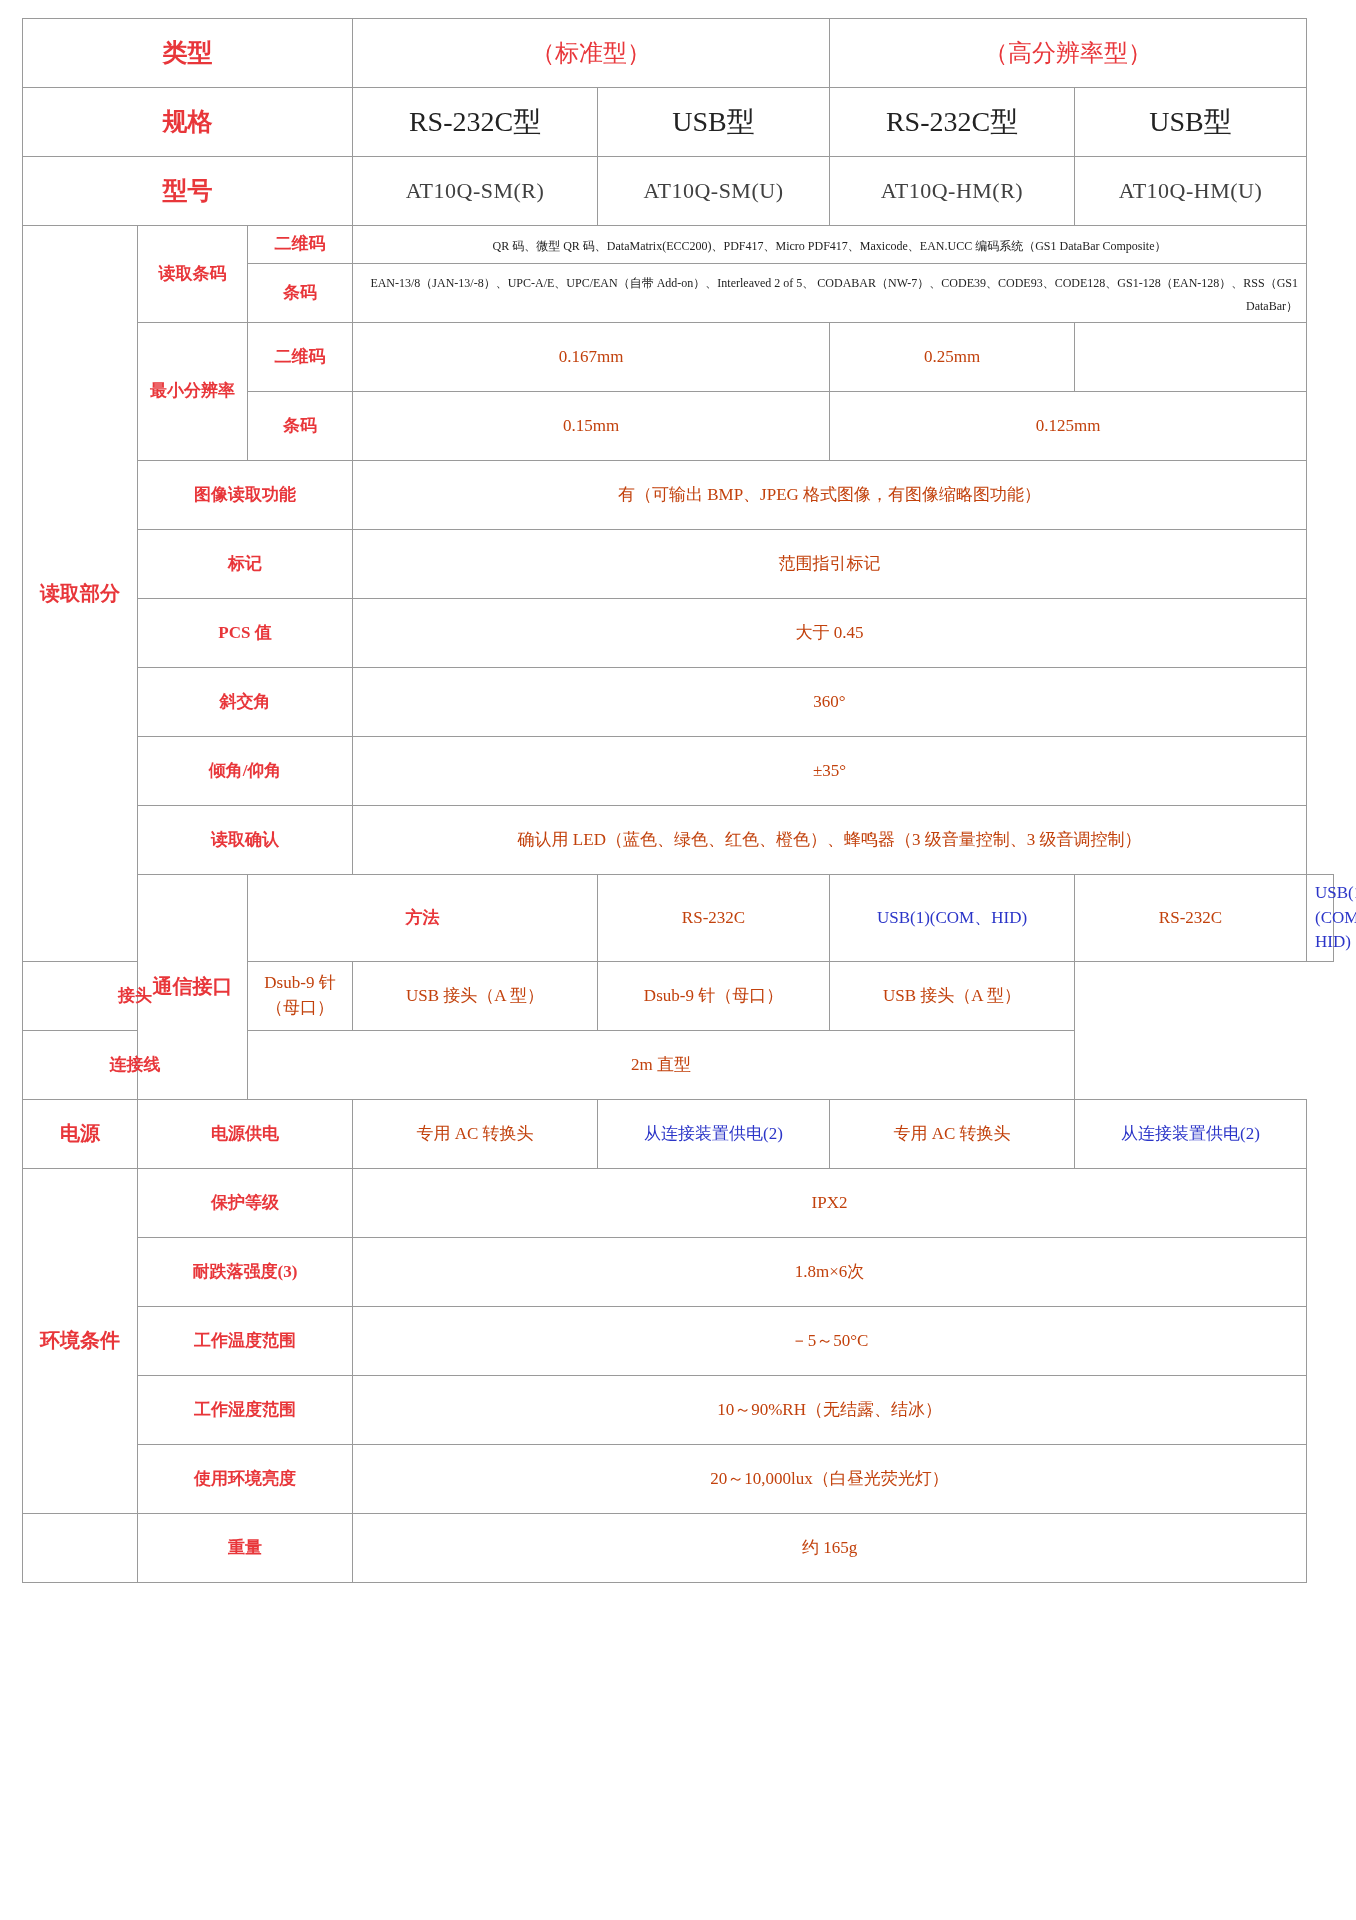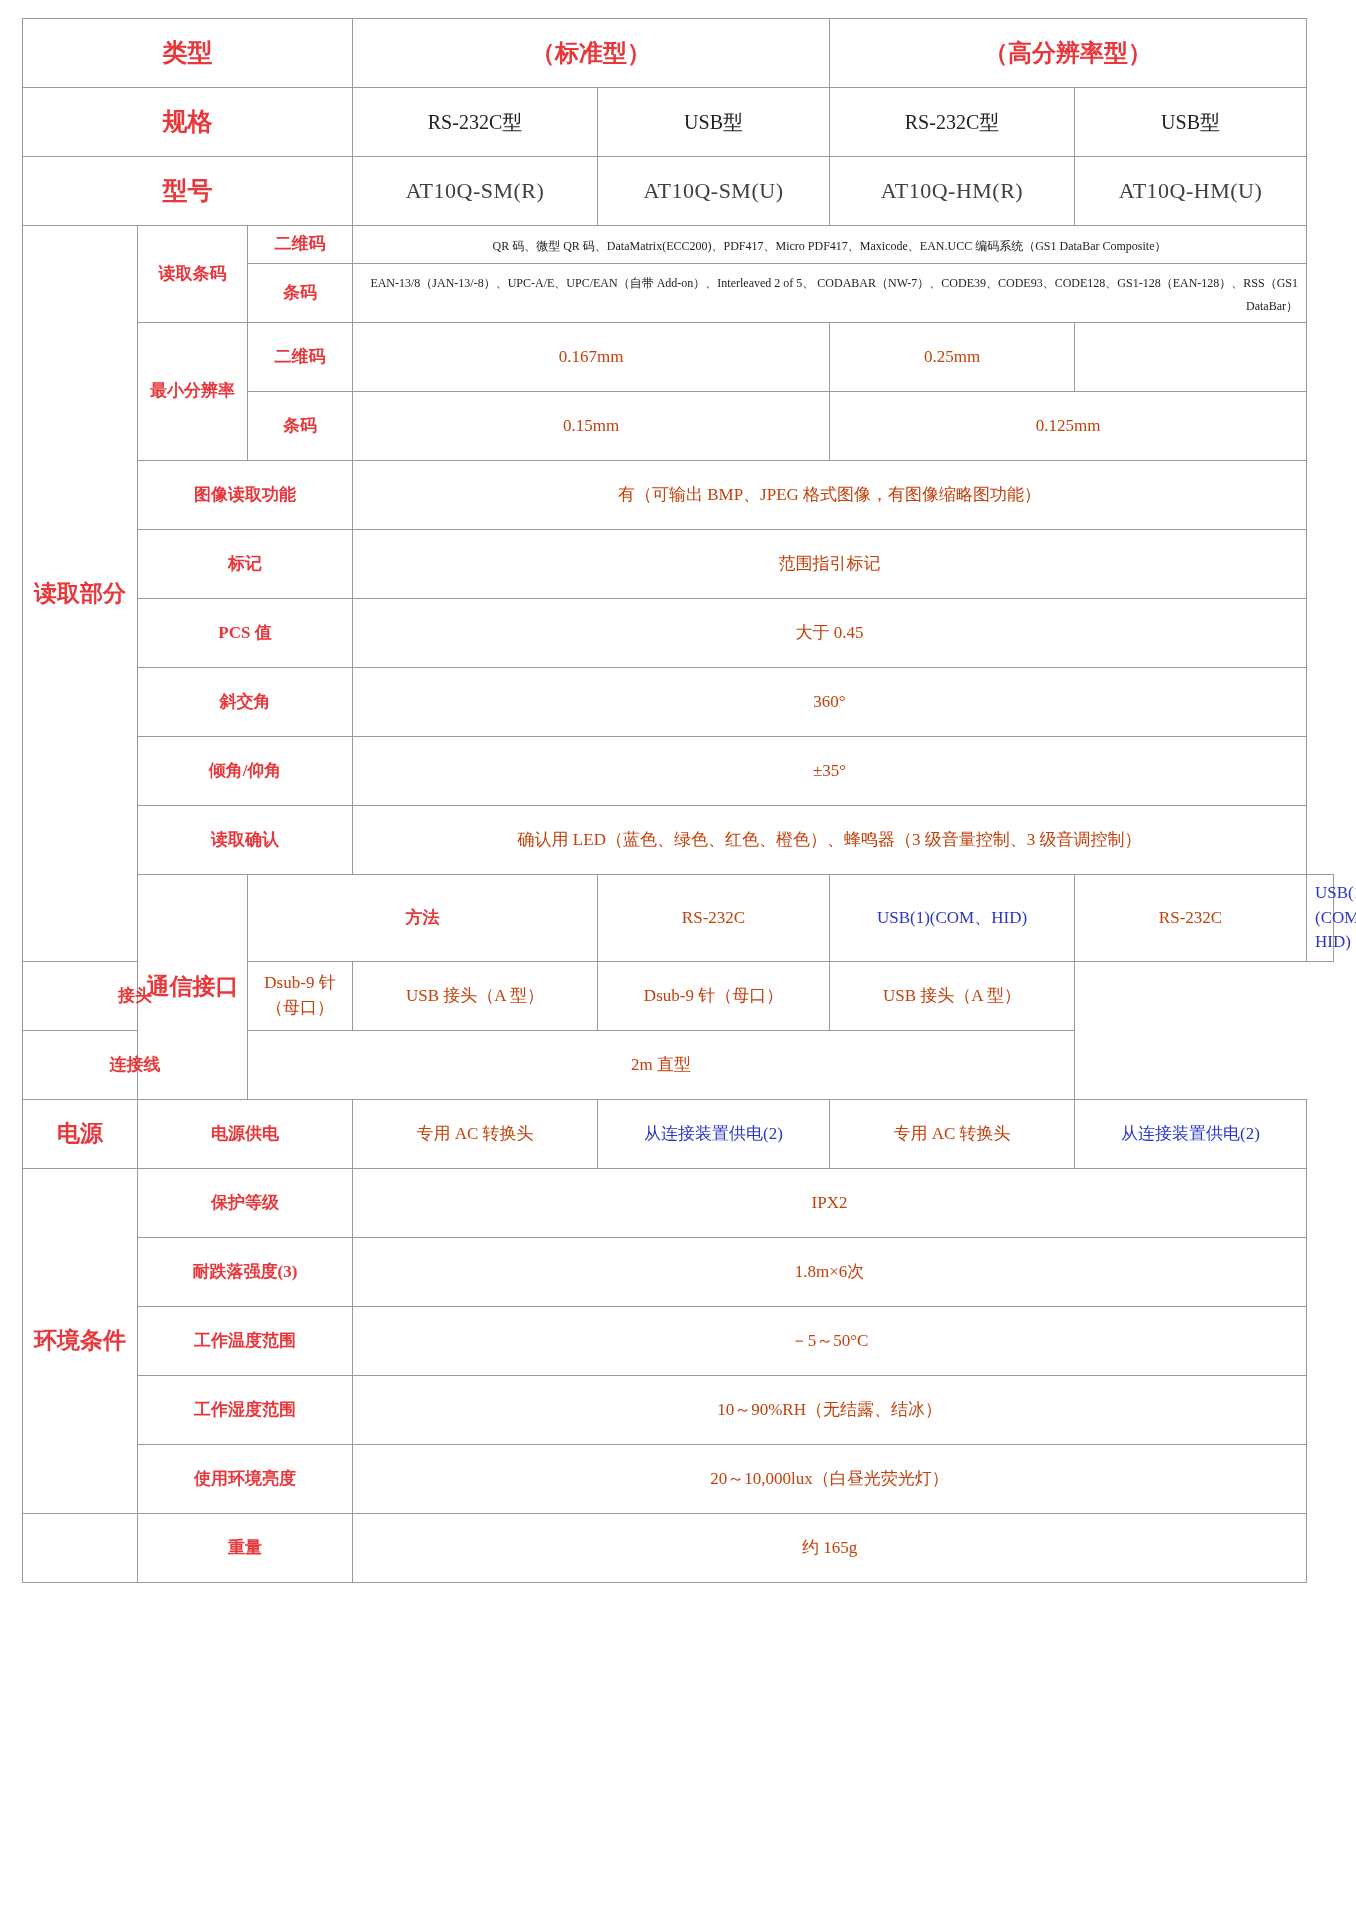--- a/index.html
+++ b/index.html
@@ -29,21 +29,21 @@
     text-align: center;
     line-height: 1.45;
   }
   
   .red {
     color: #e8363a;
     font-weight: bold;
     font-family: "Liberation Serif", serif;
   }
   .red-lg { font-size: 25px; }
-  .red-md { font-size: 23px; text-align: right; }
+  .red-md { font-size: 20px; text-align: right; }
   .red-sm { font-size: 17px; }
   .val {
     color: #c2410c;
     font-size: 17px;
     font-family: "Liberation Serif", serif;
   }
   .val-sm {
     color: #222;
     font-size: 12px;
     line-height: 1.6;
@@ -53,25 +53,25 @@
     font-size: 17px;
   }
   .model {
     color: #404040;
     font-size: 22px;
     letter-spacing: .5px;
   }
   .type-head {
     color: #e8363a;
     font-size: 24px;
-    font-weight: bold;
+    font-weight: normal;
   }
   .spec-head {
     color: #222;
-    font-size: 20px;
+    font-size: 28px;
   }
   .tall { height: 56px; }
   td.leftlabel {
     text-align: center;
   }
 </style>
 </head>
 <body>
 
 <div class="page">

